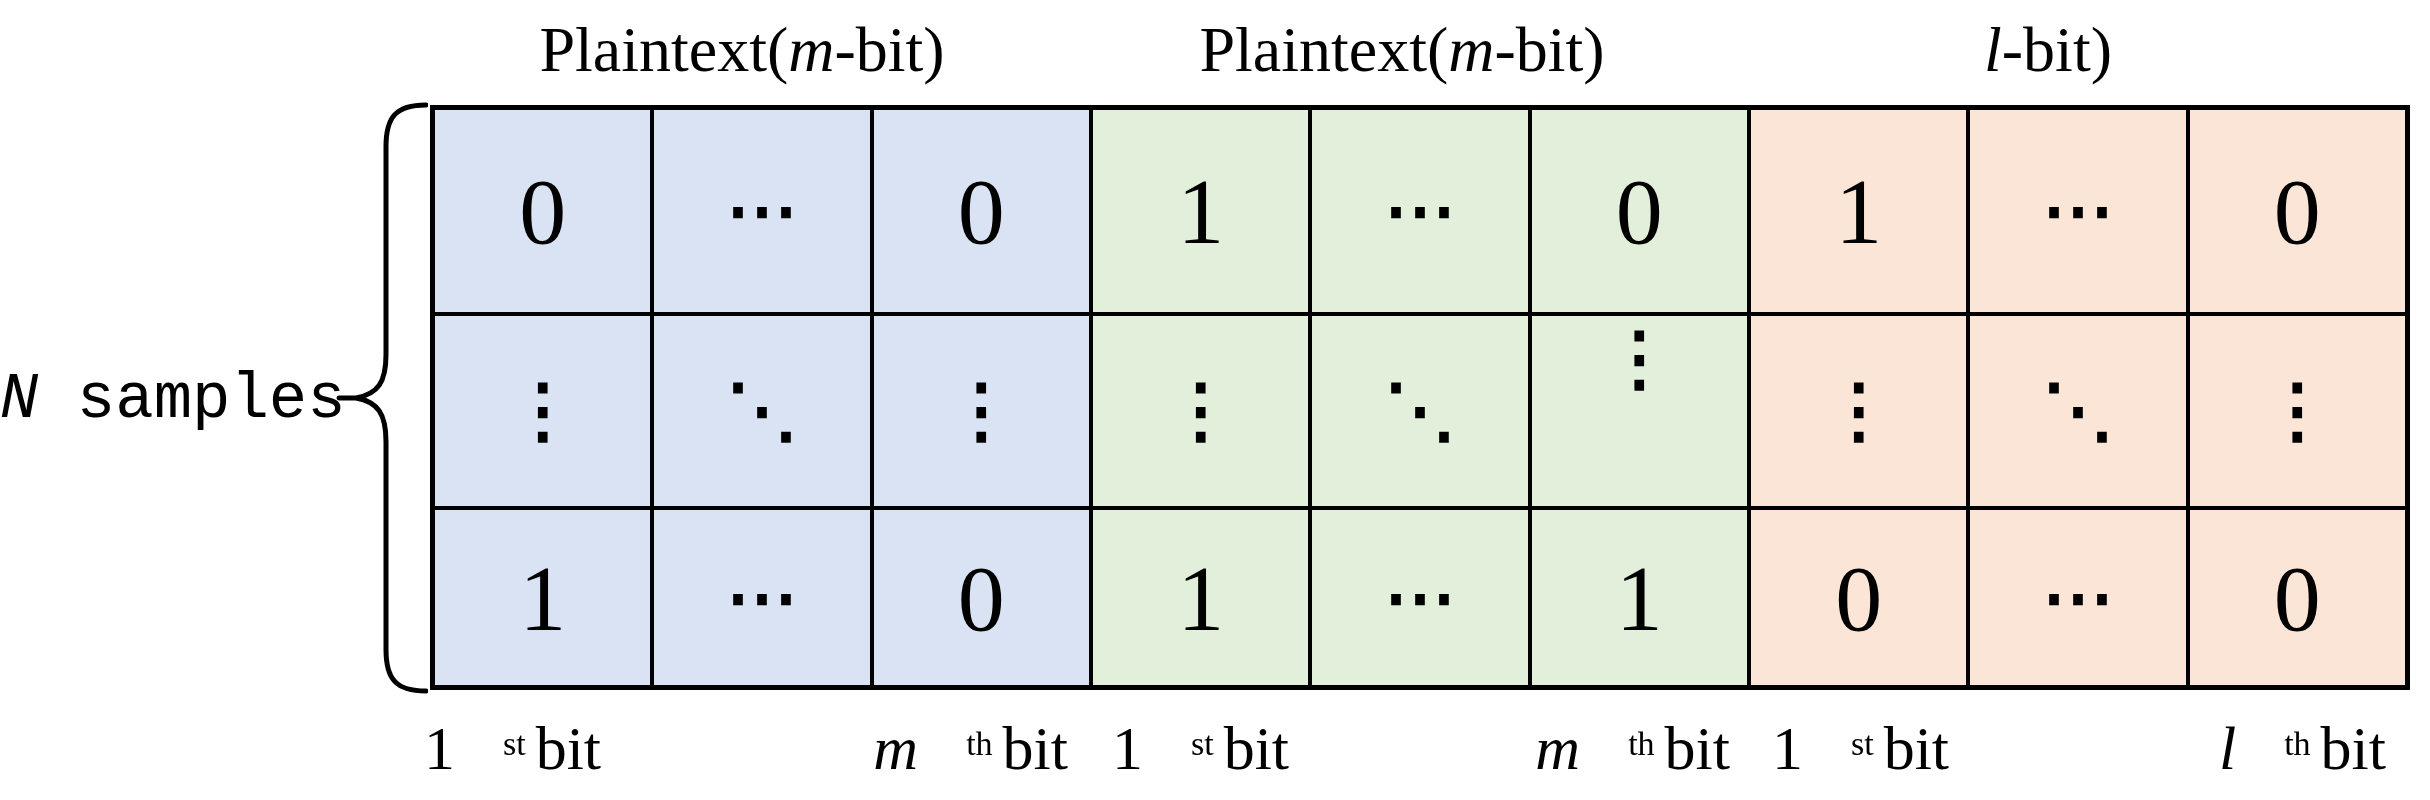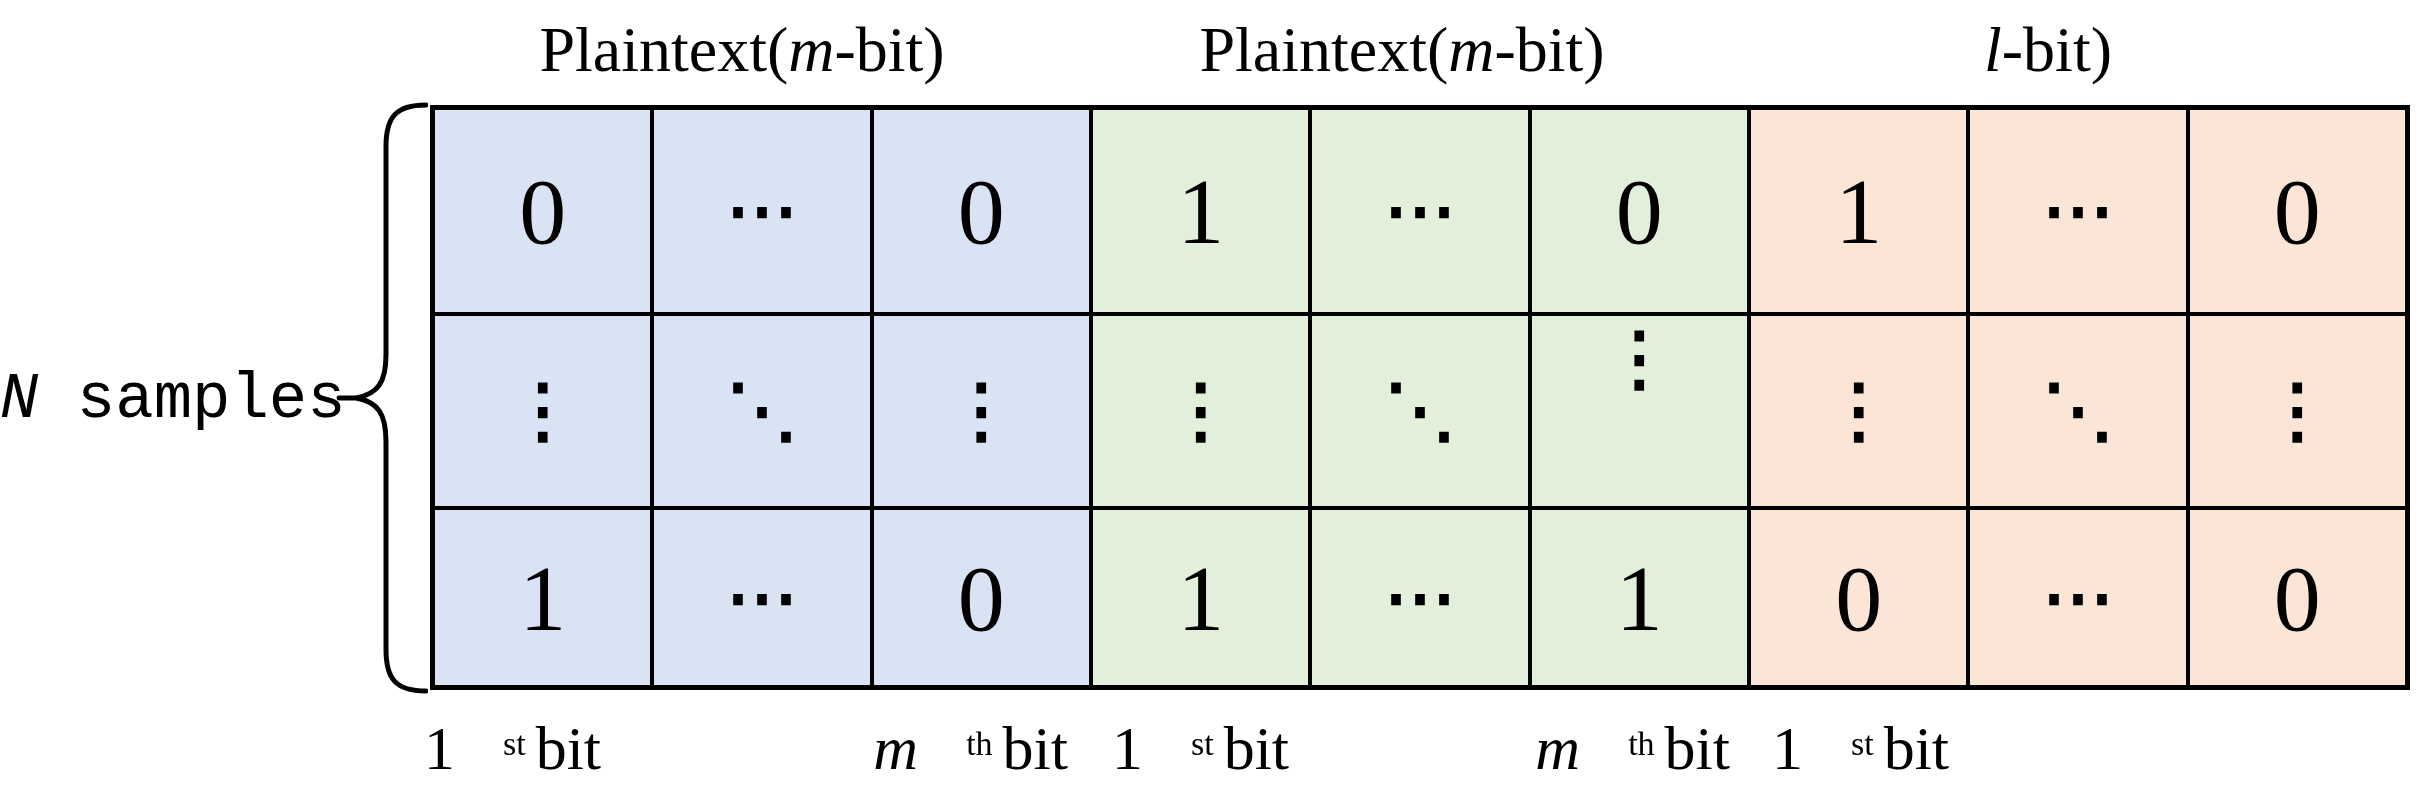--- a/index.html
+++ b/index.html
@@ -94,14 +94,15 @@
     <div class="cell" style="background: rgb(251, 229, 214);">0</div>
     <div class="cell dots" style="background: rgb(251, 229, 214);">⋯</div>
     <div class="cell" style="background: rgb(251, 229, 214);">0</div>
   </div>
 
   <div class="footer-label fl0"><span>1</span><sup>st</sup><span class="word">bit</span></div>
   <div class="footer-label fl1"><span class="var">m</span><sup>th</sup><span class="word">bit</span></div>
   <div class="footer-label fl2"><span>1</span><sup>st</sup><span class="word">bit</span></div>
   <div class="footer-label fl3"><span class="var">m</span><sup>th</sup><span class="word">bit</span></div>
   <div class="footer-label fl4"><span>1</span><sup>st</sup><span class="word">bit</span></div>
+  <div class="footer-label fl5"><span class="var">l</span><sup>th</sup><span class="word">bit</span></div>
 
 </div>
 
 </body></html>

